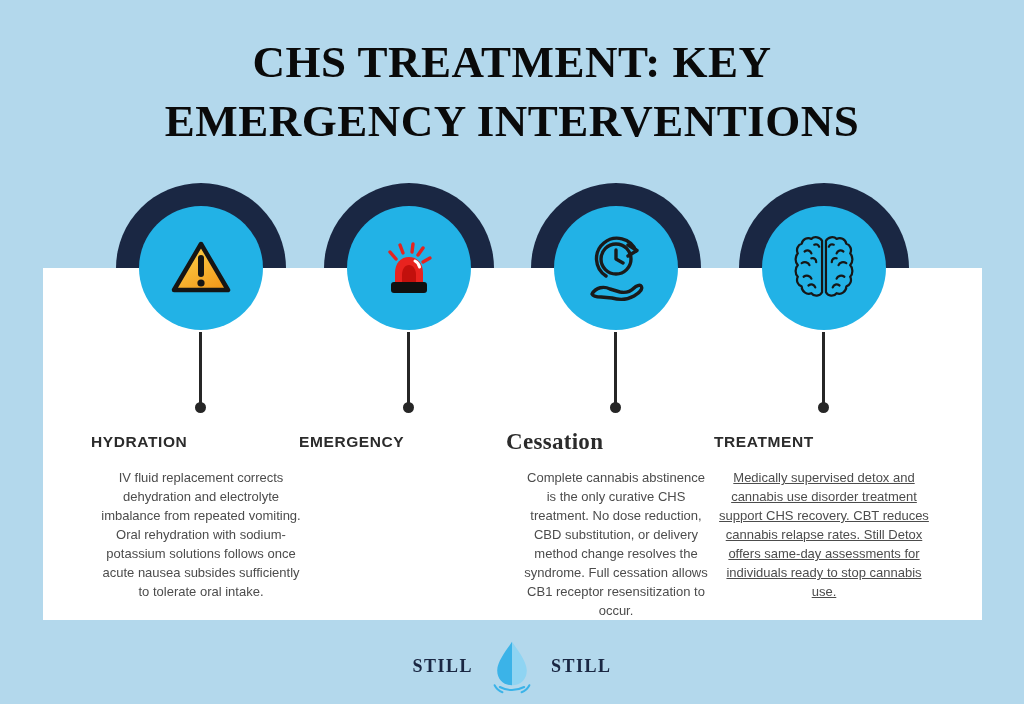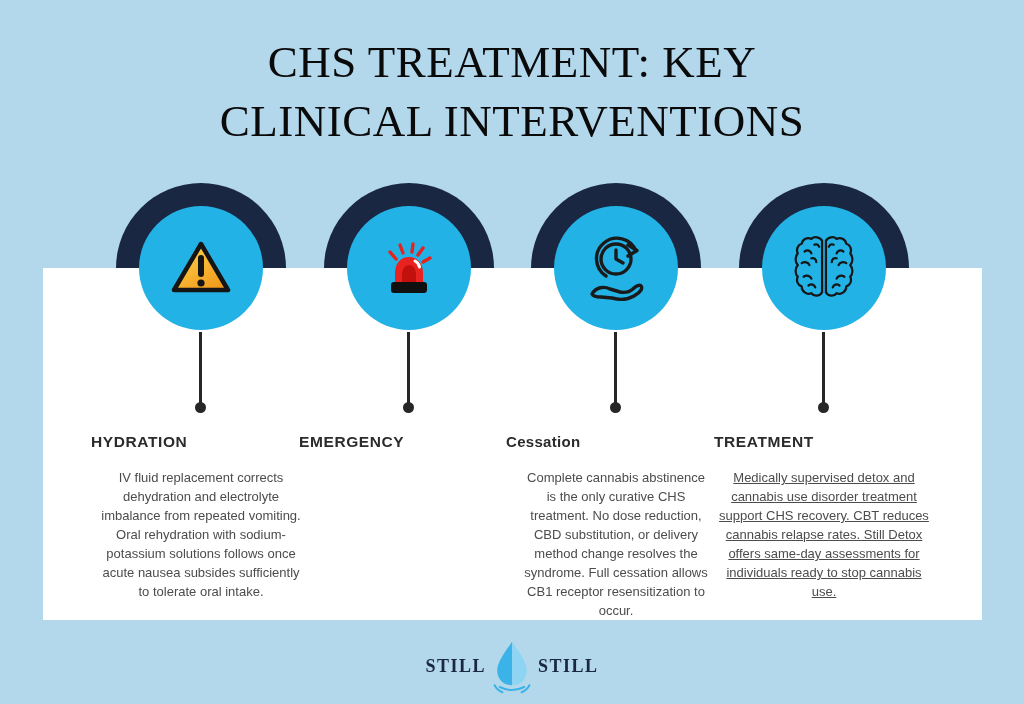--- a/index.html
+++ b/index.html
@@ -7,21 +7,21 @@
   .canvas {
     position:relative; width:1024px; height:704px; overflow:hidden;
     background: var(--bg, #b3d8ec);
     font-family:"Liberation Sans", sans-serif;
   }
   
   .heading {
     position:absolute; top:33px; left:0; right:0;
     text-align:center;
     font-family:"Liberation Serif", serif;
-    font-weight:400;
+    font-weight:700;
     font-size:45px; line-height:59px; letter-spacing:.5px;
     color: var(--heading, #0a0a0a);
   }
   
   .panel {
     position:absolute; left:43px; top:268px; width:939px; height:352px;
     background: var(--panel, #ffffff);
     z-index:1;
   }
   
@@ -50,53 +50,53 @@
     position:absolute; left:104px; top:219px; width:11px; height:11px;
     border-radius:50%; background: var(--stem, #262626); z-index:2;
   }
   .col-title {
     position:absolute; top:249px; left:0; width:220px;
     text-align:left;
     font-size:15.5px; line-height:20px; font-weight:700;
     letter-spacing:.6px;
     color: var(--title, #2b2b2b);
   }
-  .col-title.mixed { font-size:15px; letter-spacing:.3px; }
+  .col-title.mixed { font-size:23px; letter-spacing:.3px;font-family:Liberation Serif, serif; }
   .col-body {
     position:absolute; top:285px; left:50%; transform:translateX(-50%);
     text-align:center;
     font-size:13px; line-height:19px;
     color: var(--body, #4c4c4c);
   }
   .c1 .col-body { width:206px; }
   .c2 .col-body { width:196px; }
   .c3 .col-body { width:186px; }
   .c4 .col-body { width:210px;text-decoration:underline; }
   
   .logo {
     position:absolute; top:636px; left:0; right:0; height:60px;
-    display:flex; align-items:center; justify-content:center; gap:6px;
+    display:flex; align-items:center; justify-content:center; gap:19px;
     z-index:2;
   }
   .logo-word {
     font-family:"Liberation Serif", serif; font-weight:700;
     font-size:18px; letter-spacing:1.5px;
     color: var(--navy, #1a2743);
   }
   .droplet-svg { width:40px; height:56px; margin-top:2px; }
   .icon { display:block; }
 </style>
 </head>
 <body>
 
 <div class="canvas">
 
   <h1 class="heading">
     <div>CHS TREATMENT: KEY</div>
-    <div>CLINICAL INTERVENTIONS</div>
+    <div>EMERGENCY INTERVENTIONS</div>
   </h1>
 
   <div class="panel"></div>
 
   <section class="column c1">
     <div class="arch"></div>
     <div class="bubble">
       <svg class="icon" width="62" height="56" viewBox="0 0 62 56">
         <defs>
           <linearGradient id="warnGrad" x1="0" y1="0" x2="0.7" y2="1">

